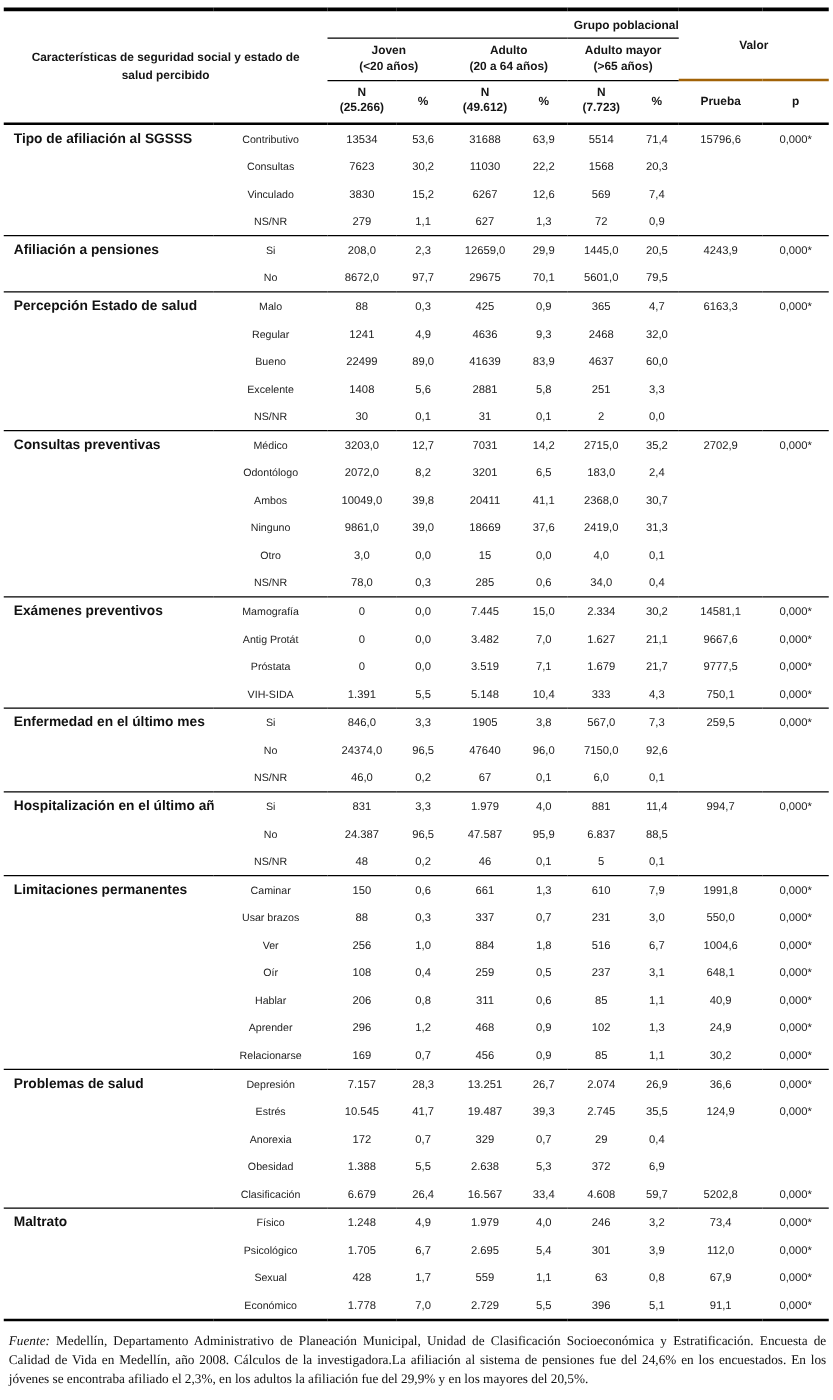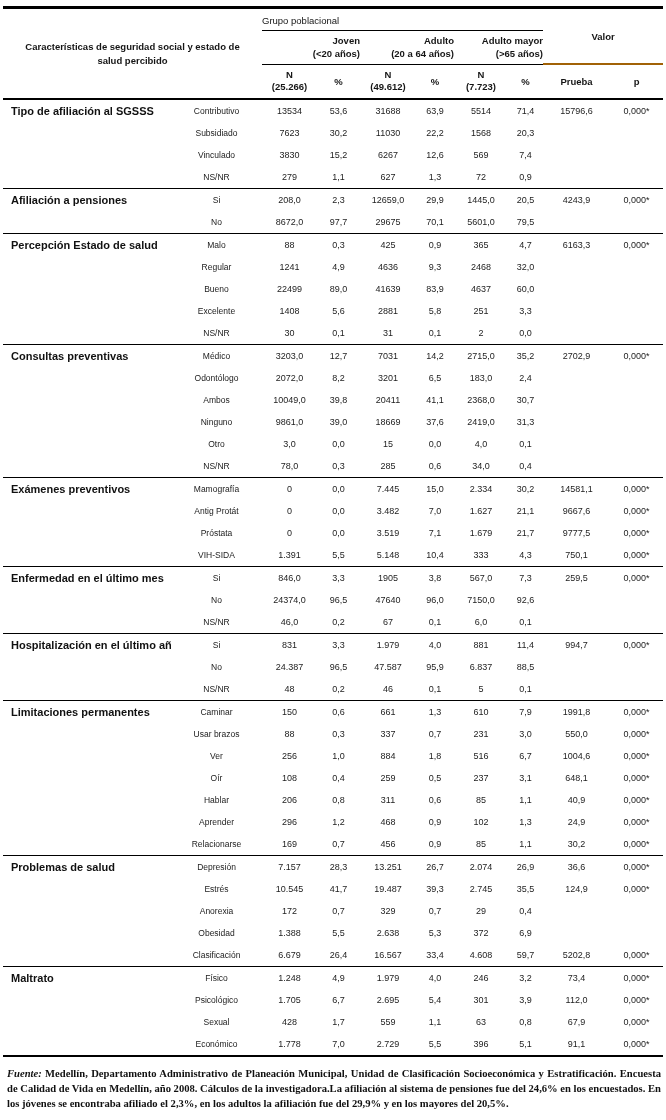--- a/index.html
+++ b/index.html
@@ -37,38 +37,38 @@
   th.lblhead {
     font-weight: bold;
     font-size: 9.5px;
     line-height: 1.45;
     text-align: center;
     vertical-align: middle;
     padding: 0 22px;
     border-bottom: 2px solid #000;
   }
   th.gptitle {
-    font-weight: normal;
+    font-weight: bold;
     font-size: 9.5px;
-    text-align: left;
+    text-align: right;
     vertical-align: middle;
     padding: 6px 0 4px 0;
     border-bottom: 1px solid #000;
   }
   th.valor {
     font-weight: bold;
     font-size: 9.5px;
     text-align: center;
     vertical-align: middle;
     border-bottom: 2px solid #a16207;
   }
   th.grp {
     font-weight: bold;
     font-size: 9.5px;
-    text-align: right;
+    text-align: center;
     vertical-align: middle;
     padding: 4px 0 3px 0;
     border-bottom: 1px solid #000;
   }
   th.grp .gname, th.grp .gage { display: block; line-height: 1.35; }
   tr.subhead th {
     font-weight: bold;
     font-size: 9.5px;
     text-align: center;
     vertical-align: middle;
@@ -98,21 +98,20 @@
   tbody tr:first-child td { border-top: none; }
 
   p.src {
     width: 654px;
     margin: 9px 2px 0 4px;
     font-family: "Liberation Serif", serif;
     font-size: 10.6px;
     line-height: 1.42;
     text-align: justify;
     color: #111;
-    font-weight: bold;
   }
   p.src .fsrc { font-style: italic; }
 </style>
 </head>
 <body>
 
 <div class="page">
 
   <table class="tbl">
     <colgroup>
@@ -175,21 +174,21 @@
           <td class="num">53,6</td>
           <td class="num">31688</td>
           <td class="num">63,9</td>
           <td class="num">5514</td>
           <td class="num">71,4</td>
           <td class="num">15796,6</td>
           <td class="num">0,000*</td>
         </tr>
         <tr>
           <td class="sec"></td>
-          <td class="cat">Subsidiado</td>
+          <td class="cat">Consultas</td>
           <td class="num">7623</td>
           <td class="num">30,2</td>
           <td class="num">11030</td>
           <td class="num">22,2</td>
           <td class="num">1568</td>
           <td class="num">20,3</td>
           <td class="num"></td>
           <td class="num"></td>
         </tr>
         <tr>

